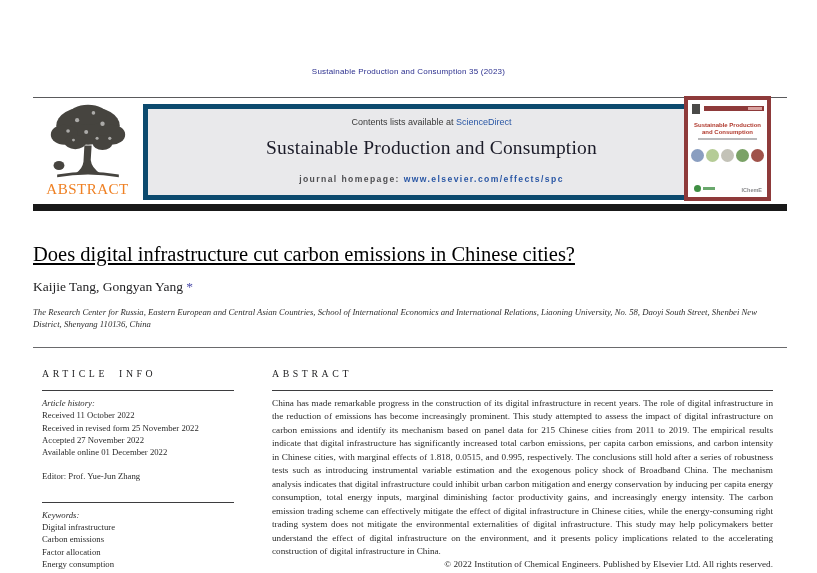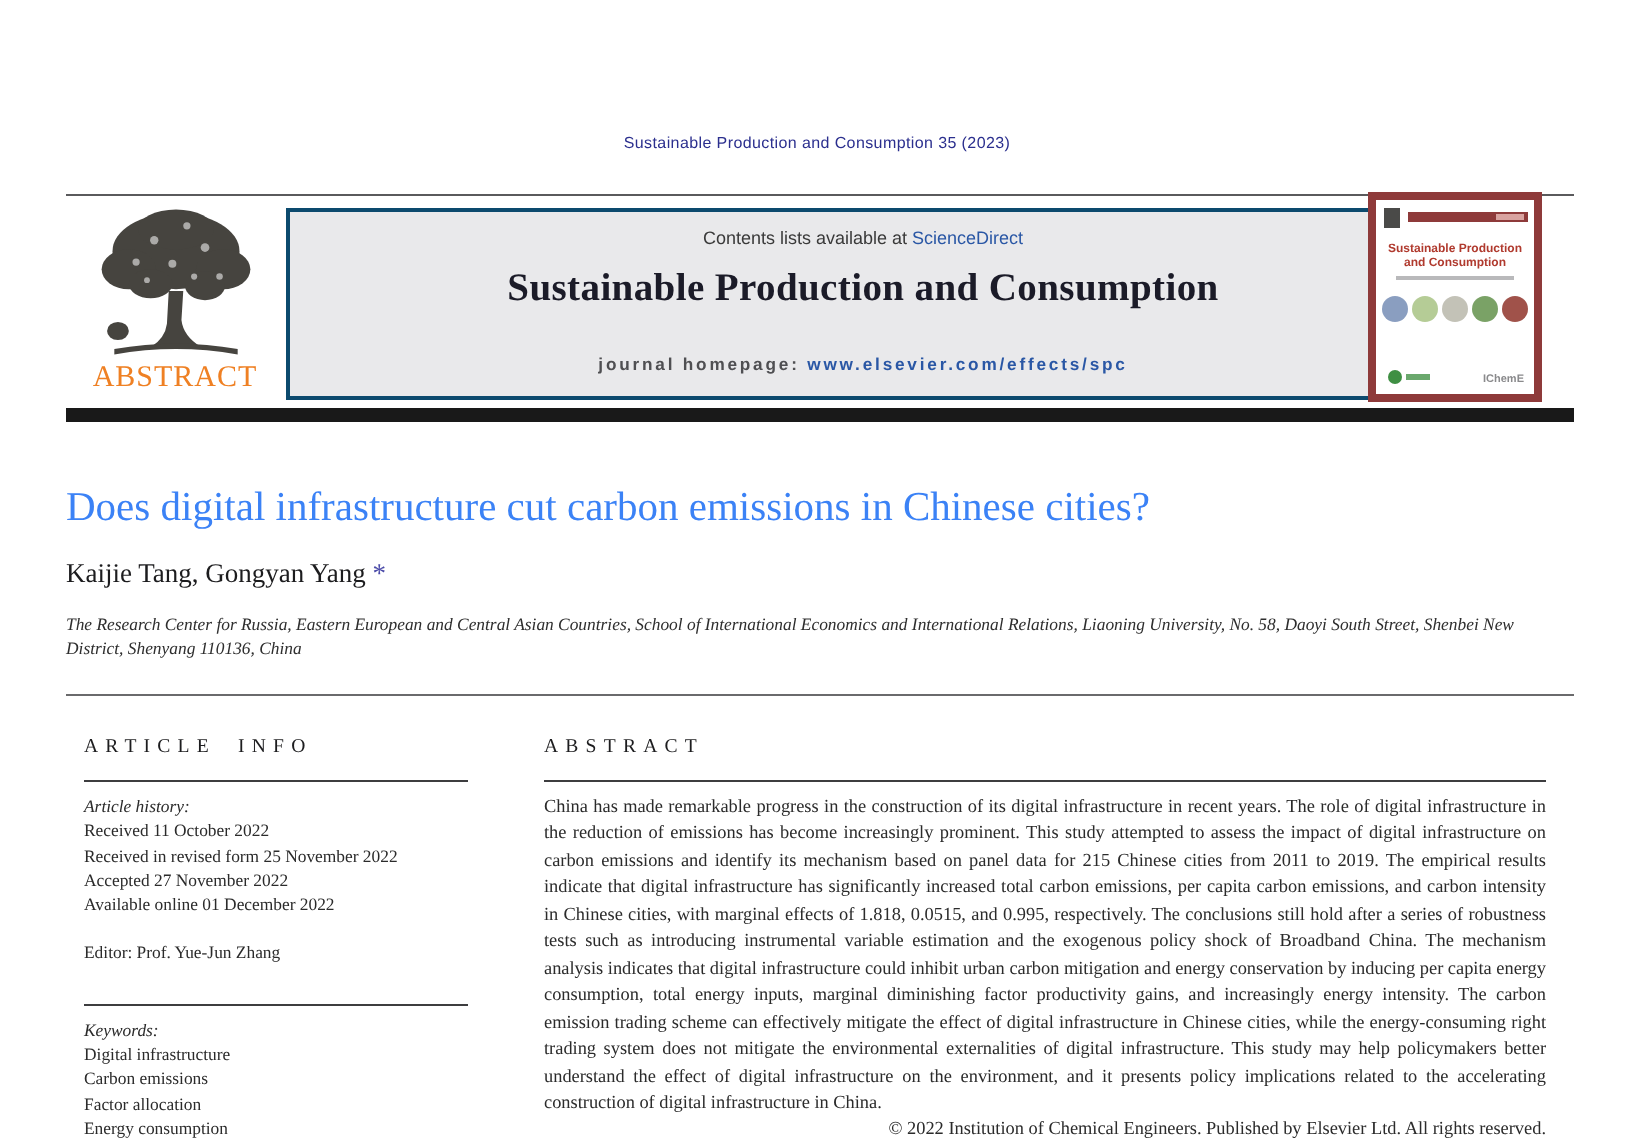--- a/index.html
+++ b/index.html
@@ -10,26 +10,26 @@
   }
 
   
   .citation { position:absolute; top:27px; left:0; width:100%; text-align:center;
     font-family:"Liberation Sans", sans-serif; font-size:8px; letter-spacing:.2px; color:#2b2f8e; }
 
   .top-rule { position:absolute; left:33px; right:30px; top:57px; height:1px; background:#5a5a5c; }
 
   
   .graybox { position:absolute; left:143px; top:64px; width:577px; height:96px;
-    background:#e9e9eb; border:2px solid #0c4a6e; }
+    background:#e9e9eb; border:5px solid #0c4a6e; }
   .contents-line { position:absolute; top:8px; width:100%; text-align:center;
     font-family:"Liberation Sans", sans-serif; font-size:9px; color:#3a3a3a; }
   .contents-line .sd { color:#2a57a5; text-decoration:none; cursor:pointer; }
   .journal-title { position:absolute; top:28px; width:100%; text-align:center;
-    font-size:19.5px; color:#1b1b28; letter-spacing:.2px;font-weight:bold; }
+    font-size:19.5px; color:#1b1b28; letter-spacing:.2px; }
   .homepage-line { position:absolute; bottom:11px; width:100%; text-align:center;
     font-family:"Liberation Sans", sans-serif; font-size:8.6px; font-weight:bold;
     letter-spacing:1.4px; color:#4f4f52; }
   .homepage-line .url { color:#2a57a5; text-decoration:none; cursor:pointer; }
 
   
   .logo-block { position:absolute; left:36px; top:62px; width:103px; height:98px; text-align:center; }
   .logo-block svg { display:block; margin:0 auto; }
   .elsevier-word { font-size:15px; color:#ef8023; letter-spacing:.5px; margin-top:1px; }
 
@@ -49,21 +49,21 @@
   .cc4{background:#7aa266;} .cc5{background:#a0524a;}
   .cover-soc { position:absolute; left:6px; bottom:5px; width:7px; height:7px;
     border-radius:50%; background:#3f8f43; }
   .cover-soc-bar { position:absolute; left:15px; bottom:7px; width:12px; height:3px; background:#6aa86d; }
   .cover-pub { position:absolute; right:5px; bottom:4px; font-family:"Liberation Sans", sans-serif;
     font-size:5.5px; color:#8a8a8c; font-weight:bold; }
 
   .black-bar { position:absolute; left:33px; right:30px; top:164px; height:7px; background:#191919; }
 
   
-  .a-title { position:absolute; left:33px; top:203px; width:740px; font-size:20.5px; color:#3b82f6; }
+  .a-title { position:absolute; left:33px; top:203px; width:740px; font-size:20.5px; color:#000000;text-decoration:underline; }
   .a-authors { position:absolute; left:33px; top:239px; font-size:13.5px; color:#1c1c1e; }
   .a-authors .star { color:#4a4aa8; cursor:pointer; text-decoration:none; }
   .a-affil { position:absolute; left:33px; top:267px; width:742px; font-style:italic;
     font-size:8.7px; line-height:11.6px; color:#2e2e2e; }
   .mid-rule { position:absolute; left:33px; right:30px; top:307px; height:1px; background:#6a6a6c; }
 
   
   .col-left { position:absolute; left:42px; top:328px; width:192px; }
   .col-right { position:absolute; left:272px; top:328px; width:501px; }
 

